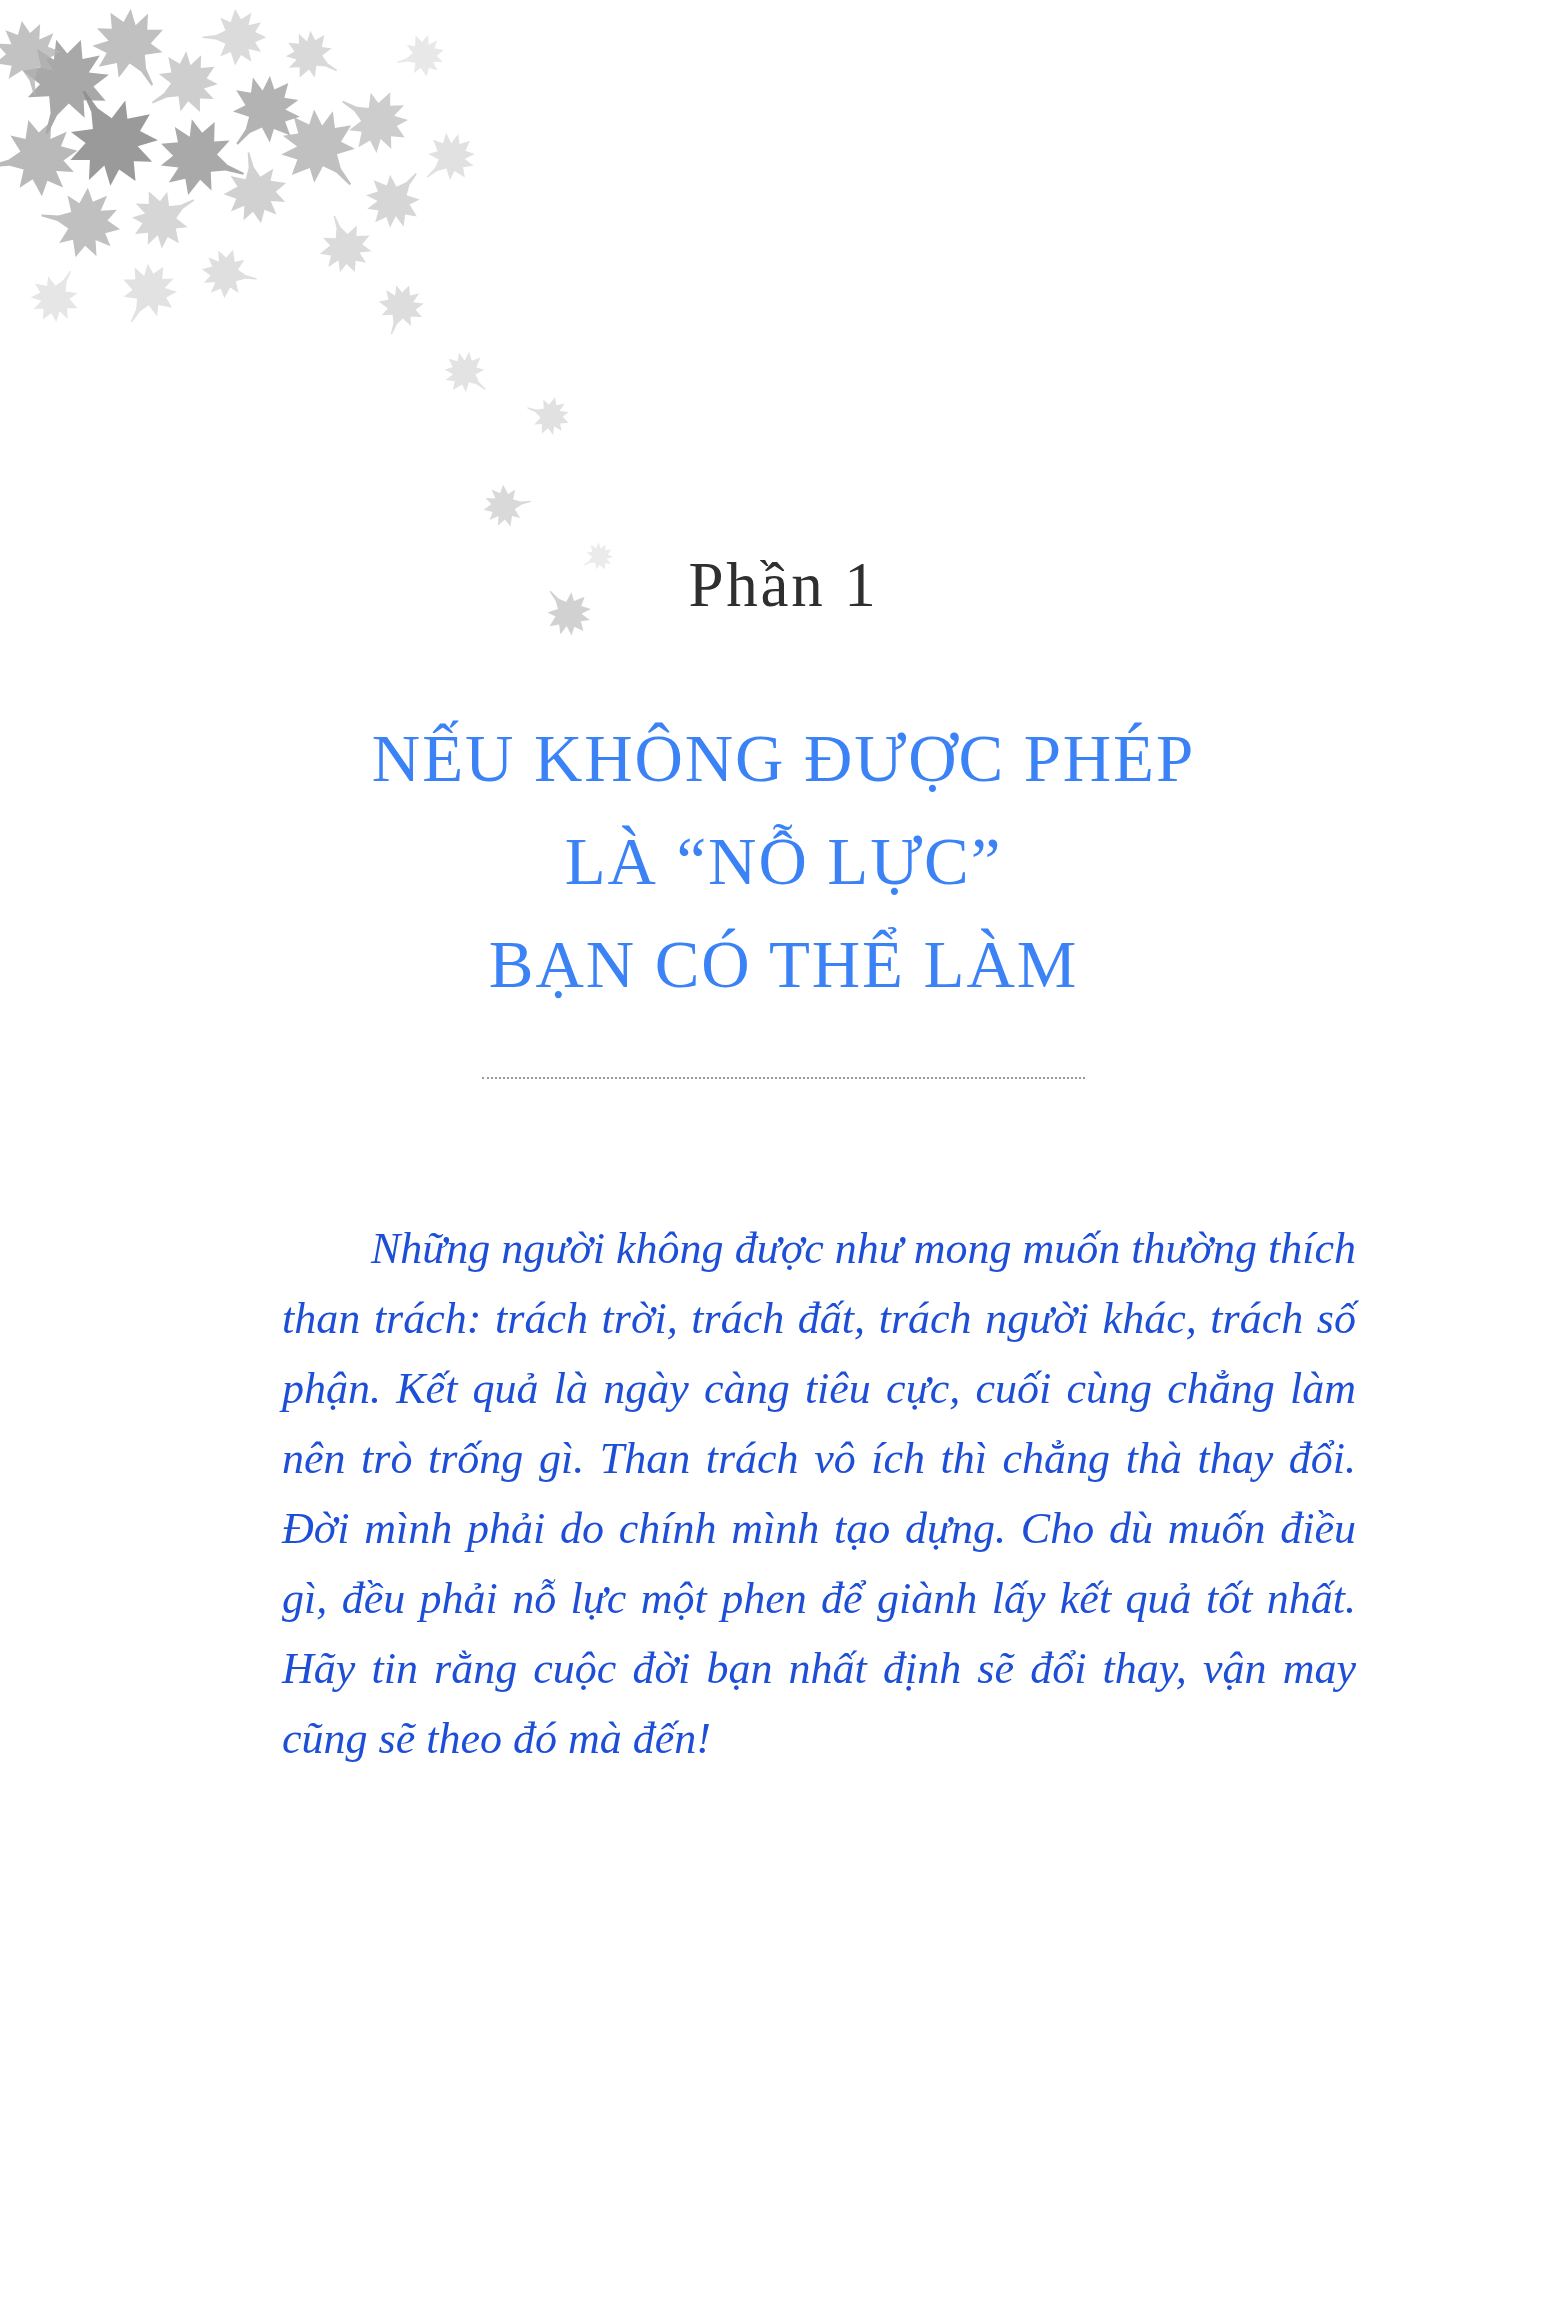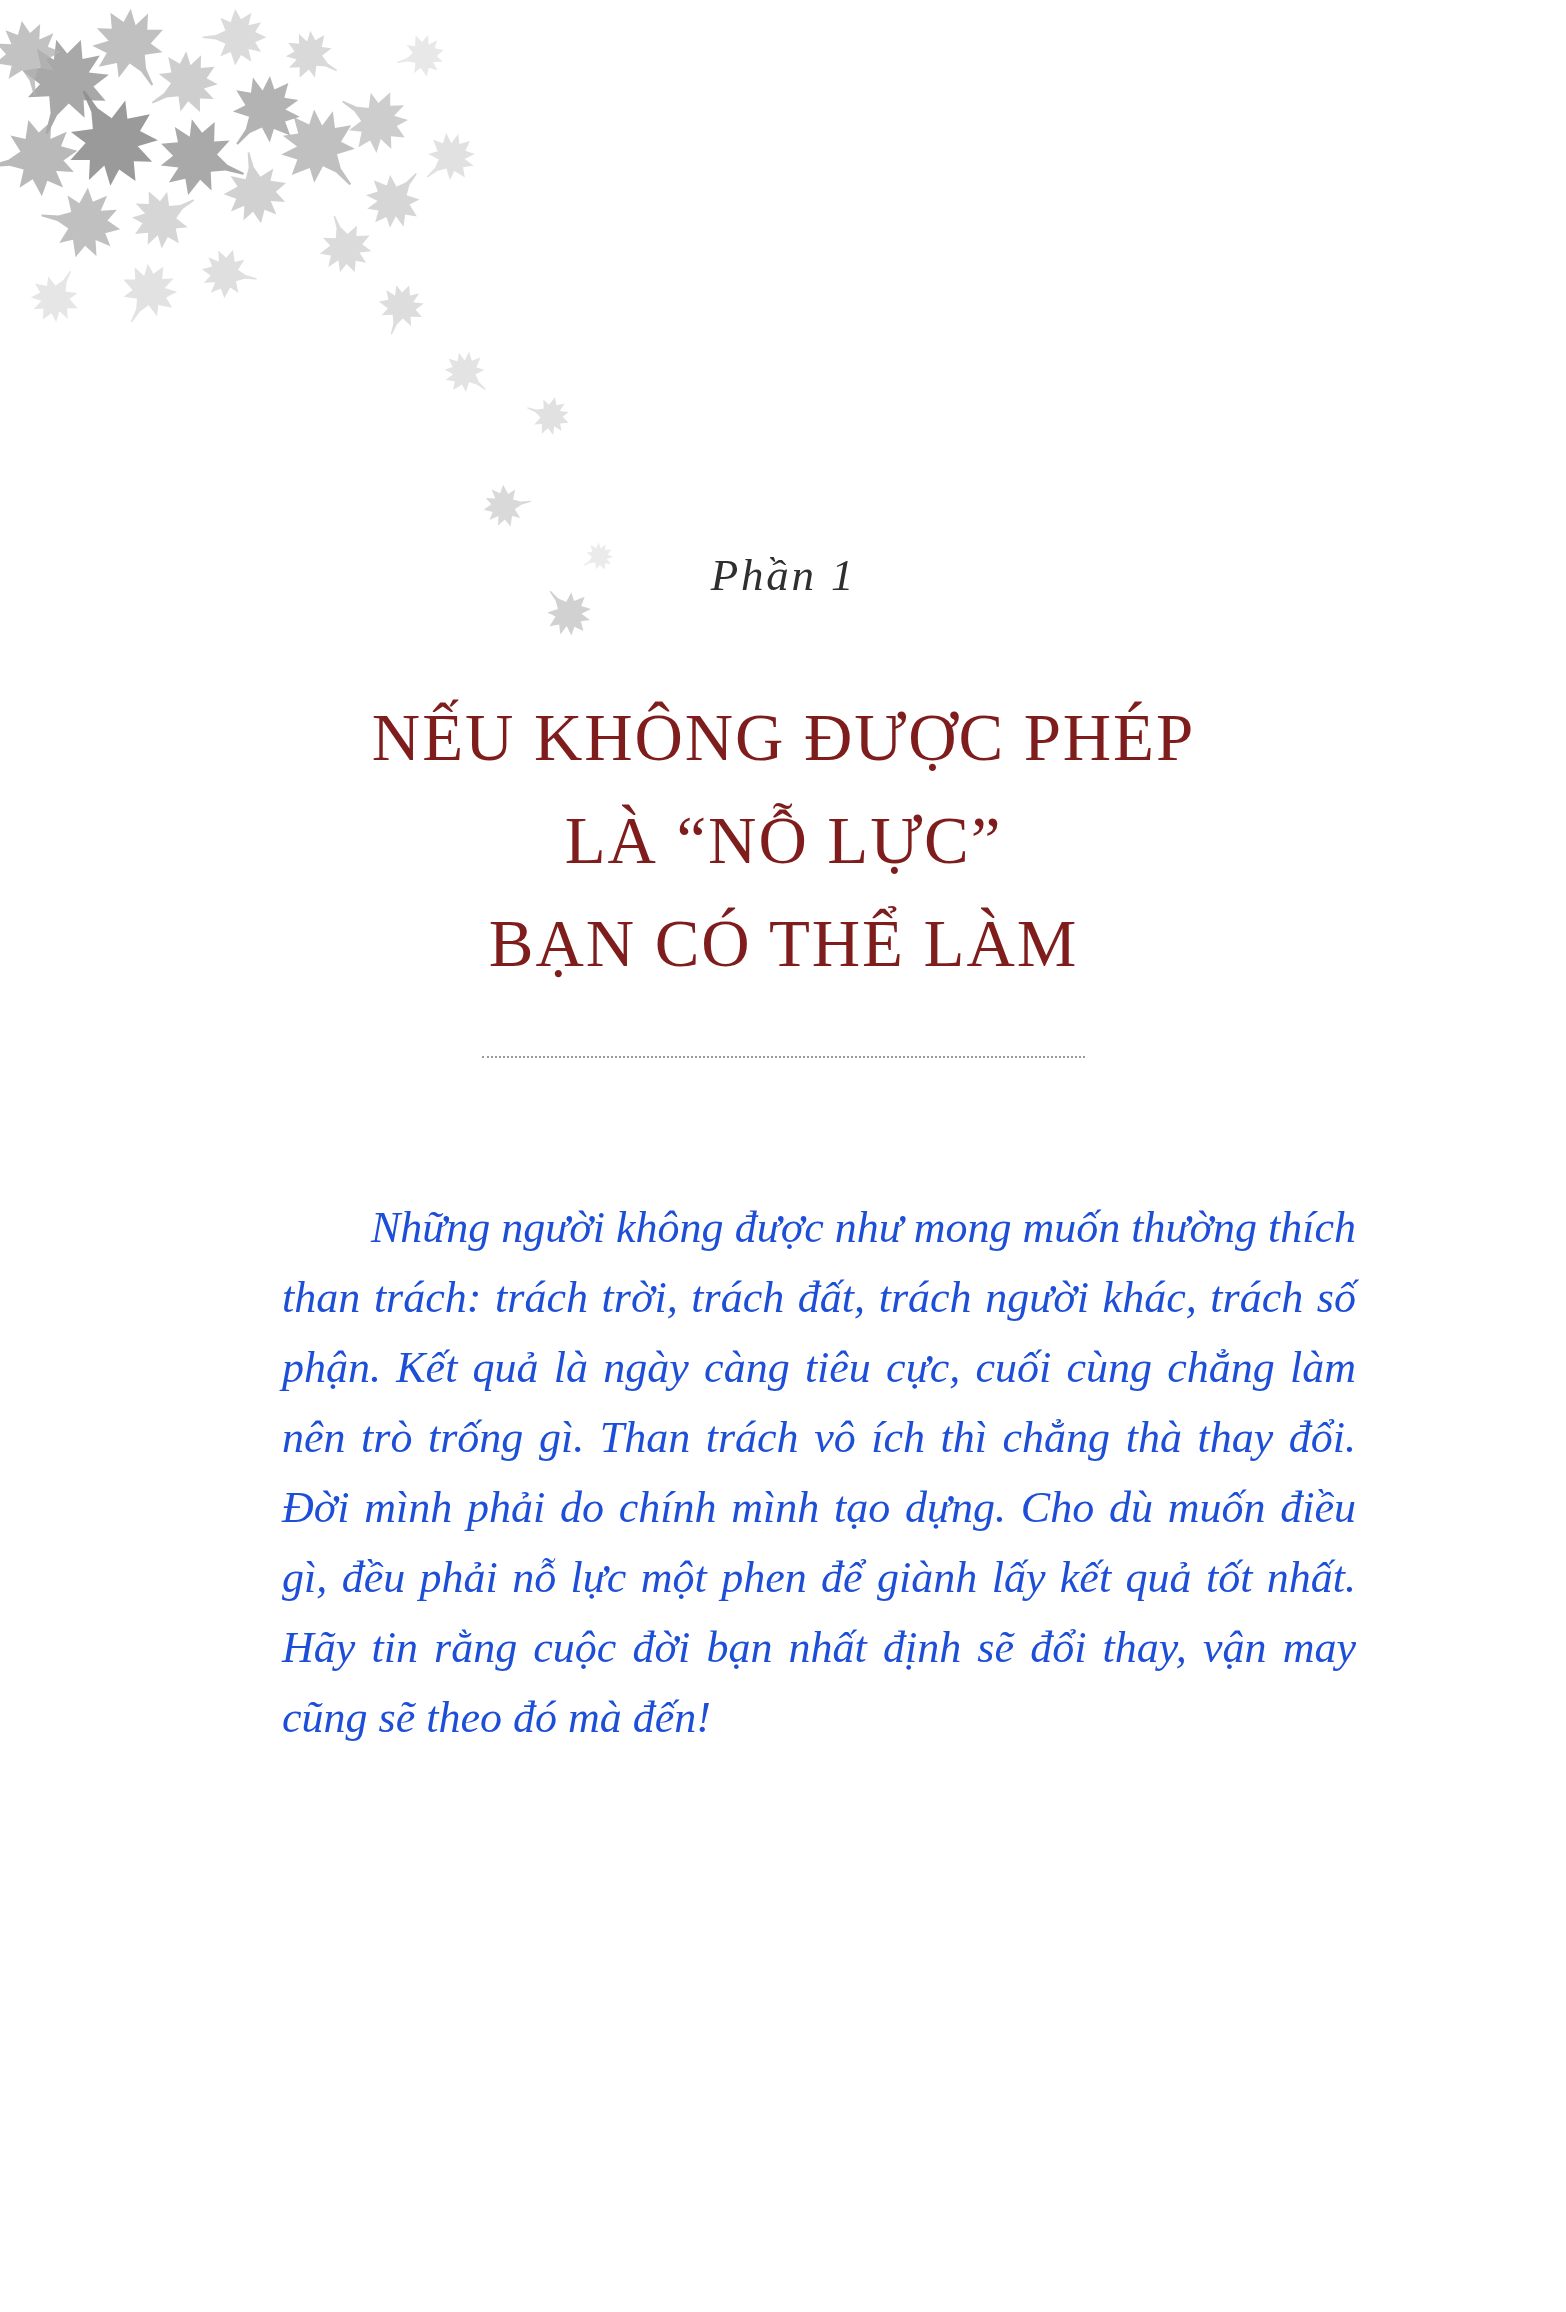--- a/index.html
+++ b/index.html
@@ -26,37 +26,36 @@
   .content {
     position: relative;
     width: 100%;
     height: 100%;
   }
   .part-label {
     margin: 0;
     padding-top: 549px;
     text-align: center;
     font-family: "Liberation Serif", serif;
-    font-style: italic;
     font-weight: 400;
-    font-size: 45px;
+    font-size: 63px;
     letter-spacing: 2.8px;
     color: #2f2f2f;
   }
   .title-block {
     margin-top: 85px;
     text-align: center;
   }
   .title-line {
     font-family: "Liberation Serif", serif;
     font-weight: 400;
     font-size: 67px;
     line-height: 103px;
     letter-spacing: 1.9px;
-    color: #7f1d1d;
+    color: #3b82f6;
   }
   .divider {
     margin: 61px auto 0 auto;
     width: 603px;
     height: 0;
     border-top: 2.8px dotted #9a9a9a;
   }
   .body-paragraph {
     margin: 135px 211px 0 282px;
     text-align: justify;

